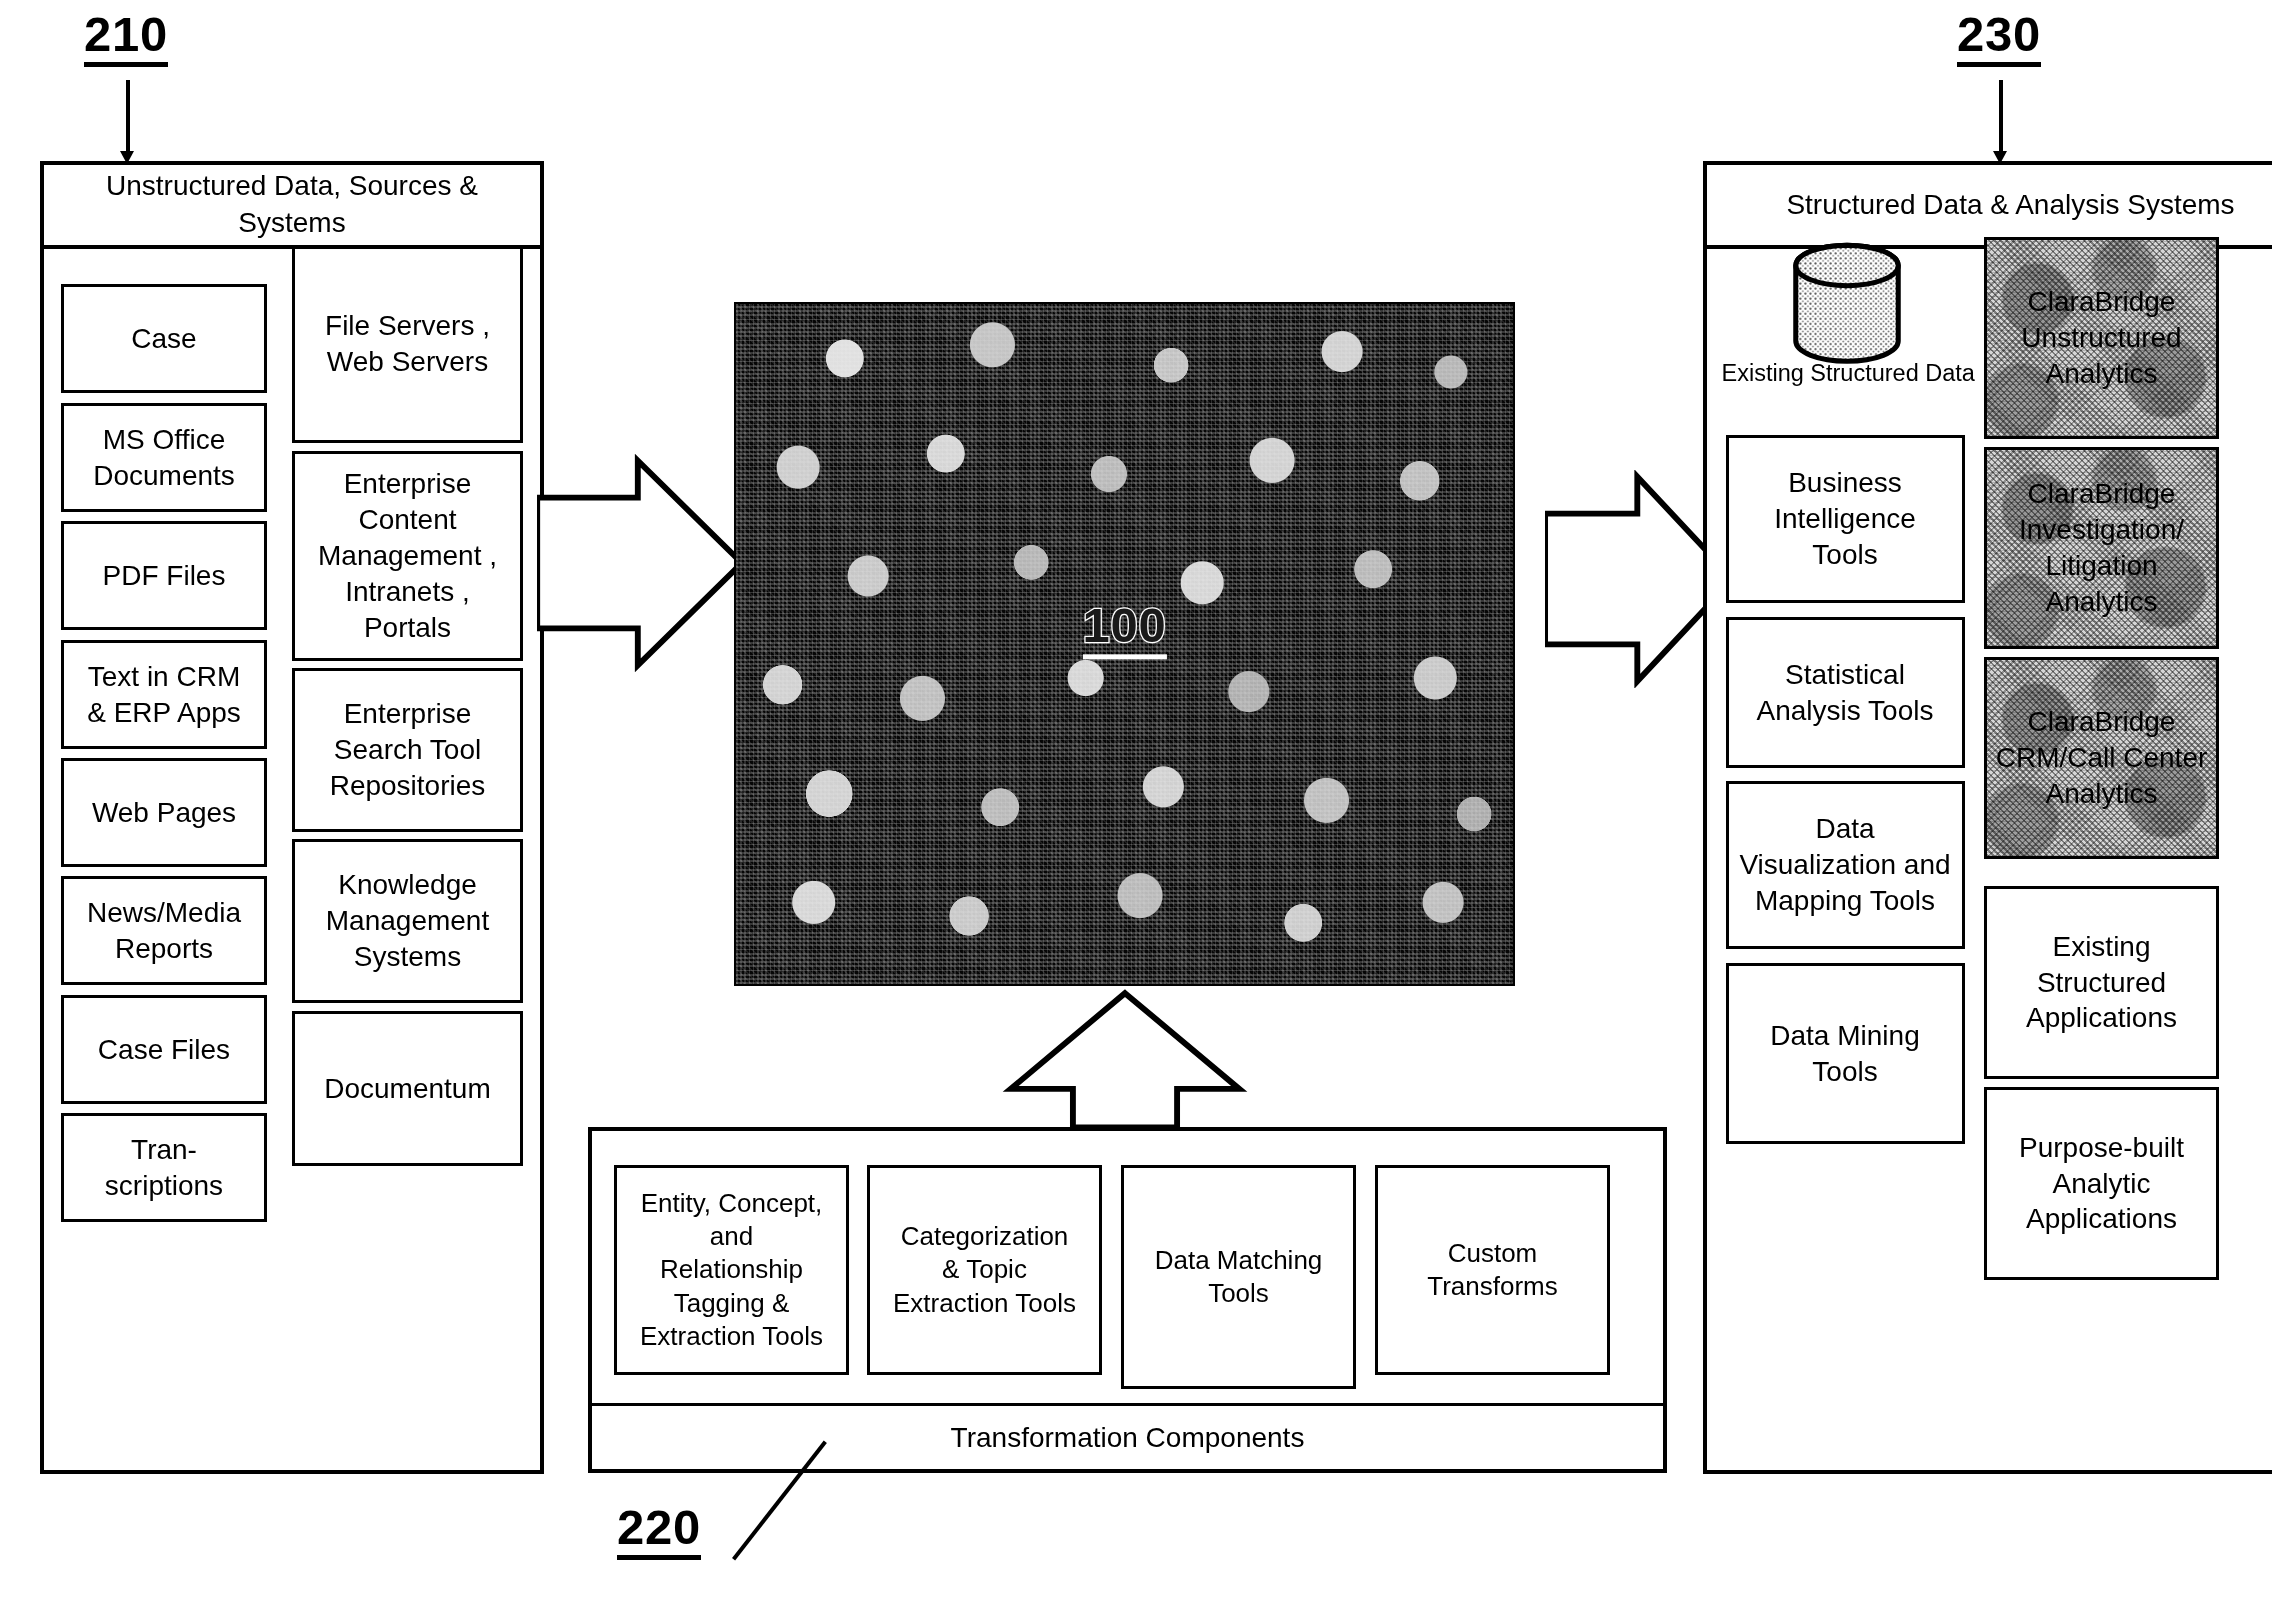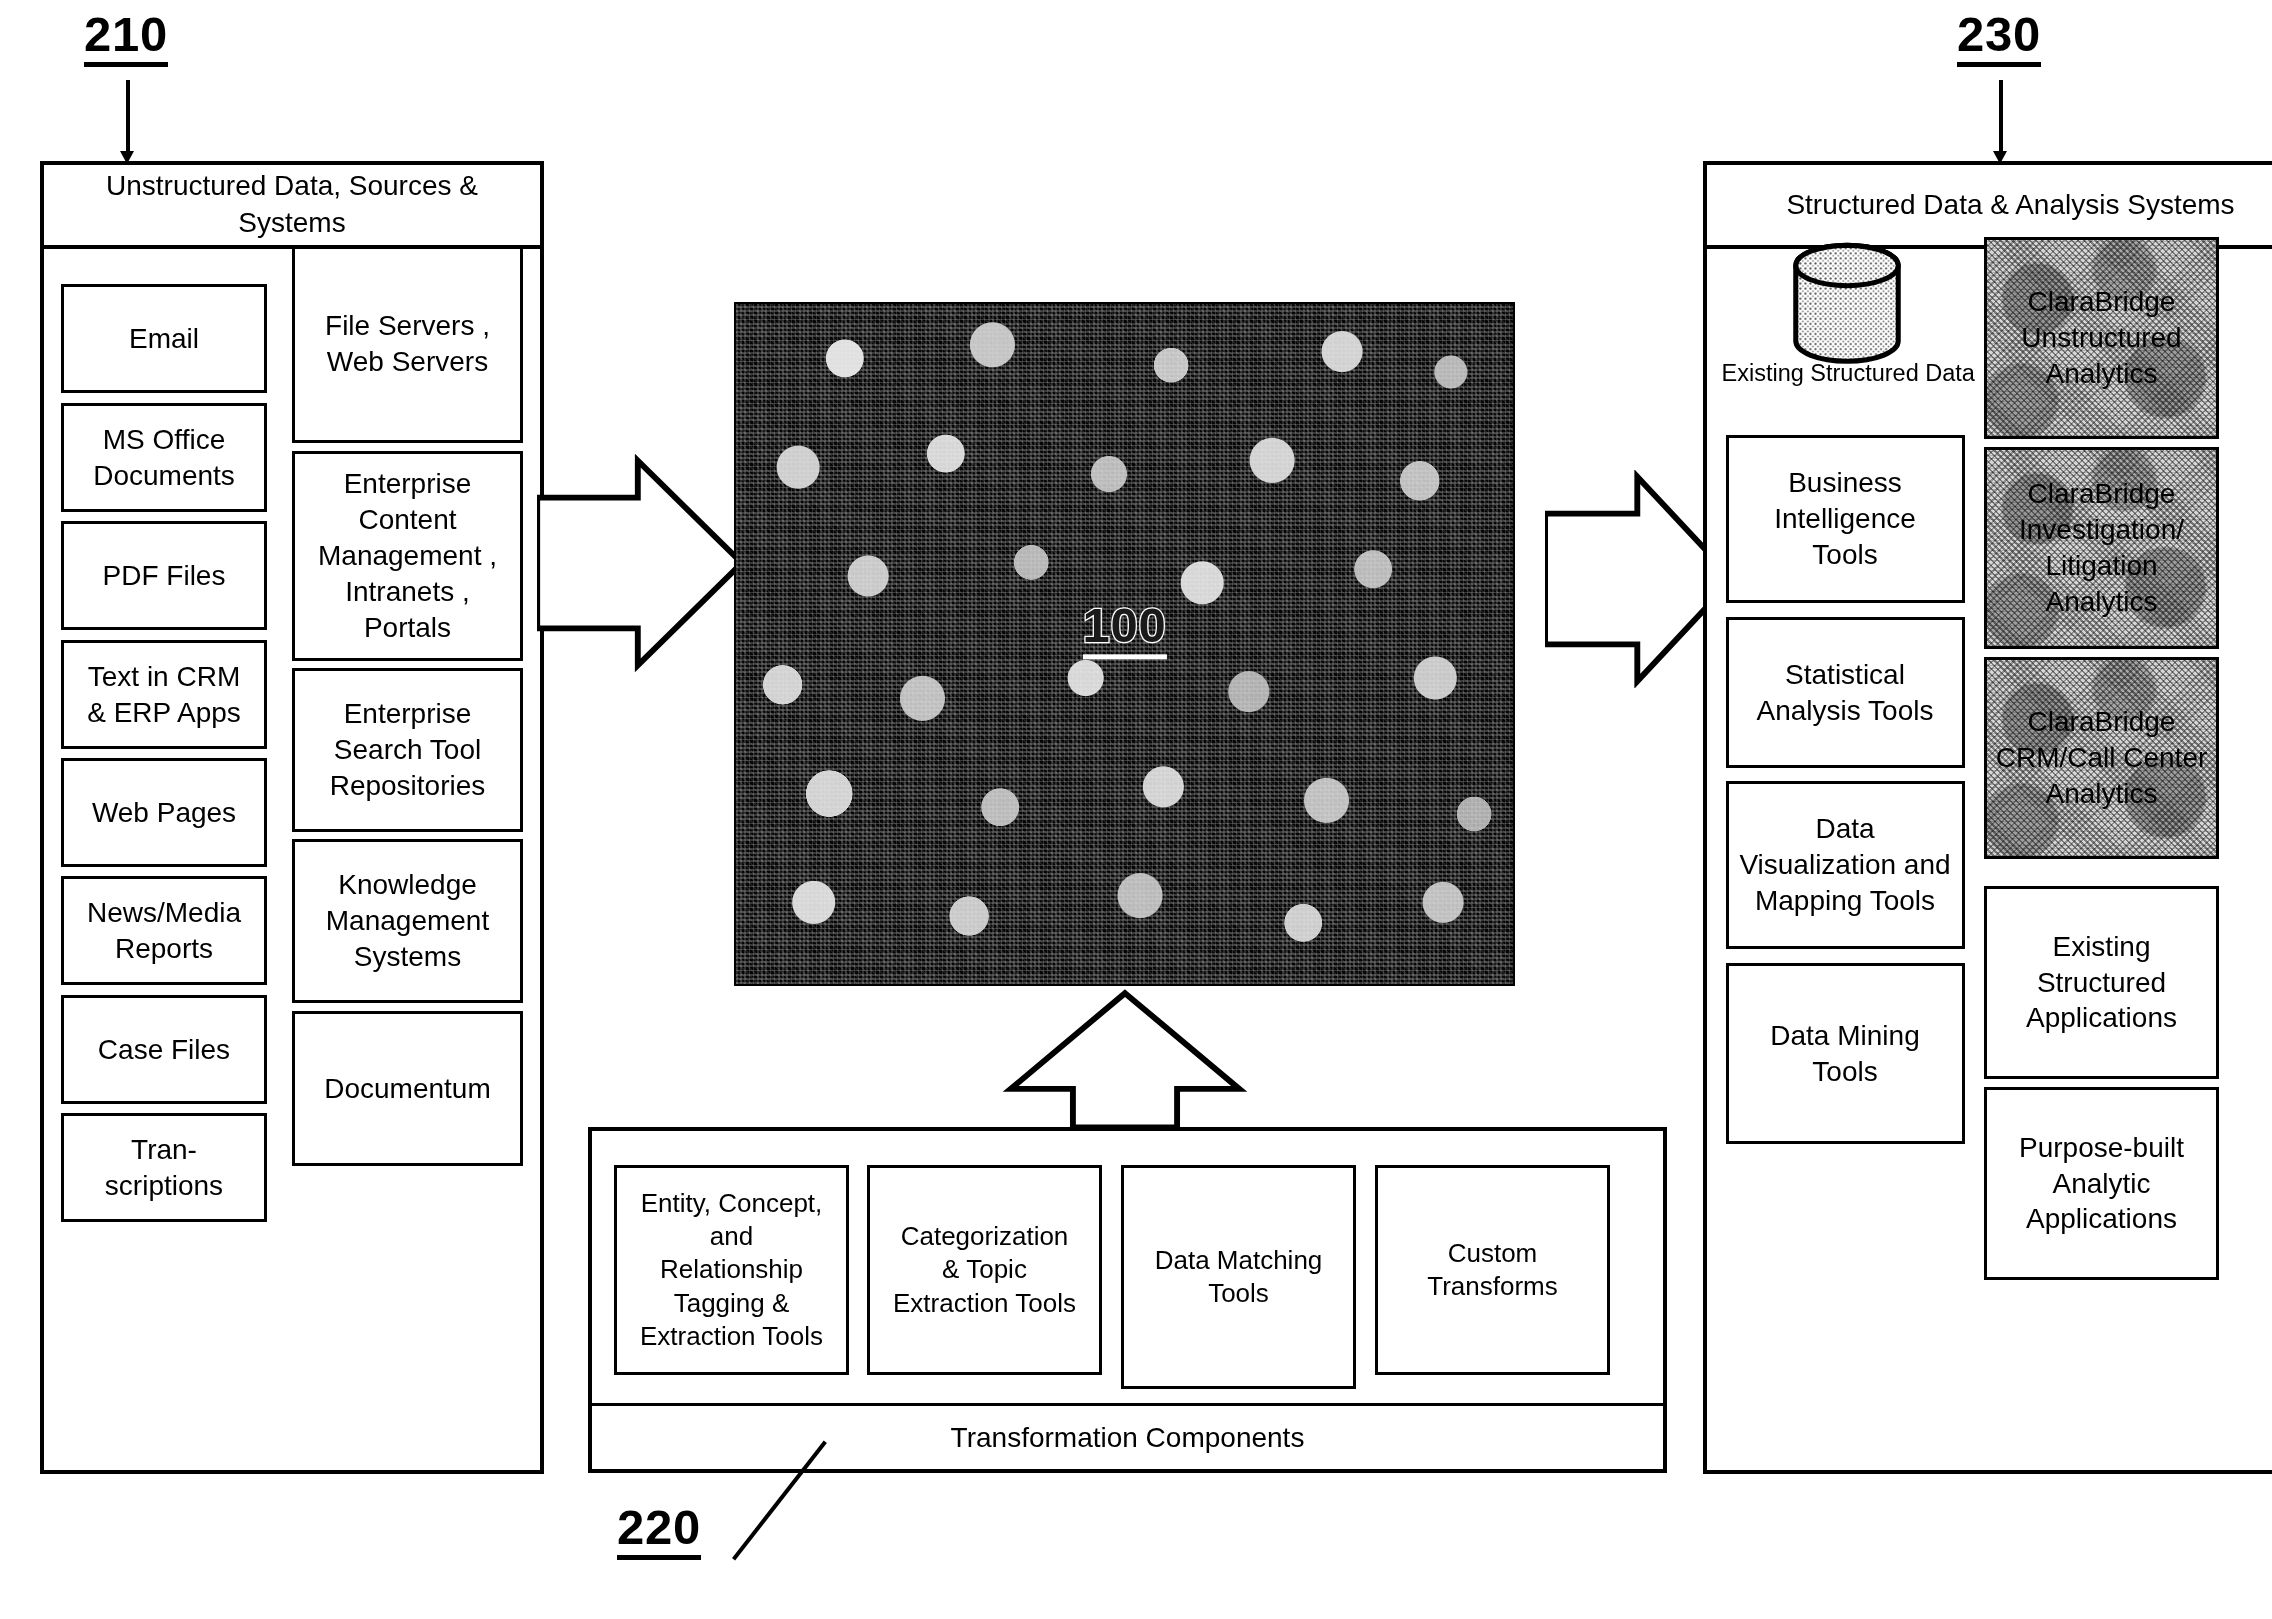--- a/index.html
+++ b/index.html
@@ -204,21 +204,21 @@
 
   <div class="ref-num" style="left:1957px; top:10px;">230</div>
   <div class="leader-v" style="left:1999px; top:80px; height:77px;"></div>
   <div class="leader-arrowhead" style="left:1993px; top:151px;"></div>
 
   <div class="panel" style="left:40px; top:161px; width:504px; height:1313px;">
     <div class="panel-header" style="height:84px;">Unstructured Data,
 Sources &amp; Systems</div>
     <div class="panel-body" style="top:84px;">
 
-      <div class="node" style="left:17px; top:35px; width:206px; height:109px;">Email</div>
+      <div class="node" style="left:17px; top:35px; width:206px; height:109px;">Case</div>
       <div class="node" style="left:17px; top:154px; width:206px; height:109px;">MS Office
 Documents</div>
       <div class="node" style="left:17px; top:272px; width:206px; height:109px;">PDF Files</div>
       <div class="node" style="left:17px; top:391px; width:206px; height:109px;">Text in CRM
 &amp; ERP Apps</div>
       <div class="node" style="left:17px; top:509px; width:206px; height:109px;">Web Pages</div>
       <div class="node" style="left:17px; top:627px; width:206px; height:109px;">News/Media
 Reports</div>
       <div class="node" style="left:17px; top:746px; width:206px; height:109px;">Case Files</div>
       <div class="node" style="left:17px; top:864px; width:206px; height:109px;">Tran-

